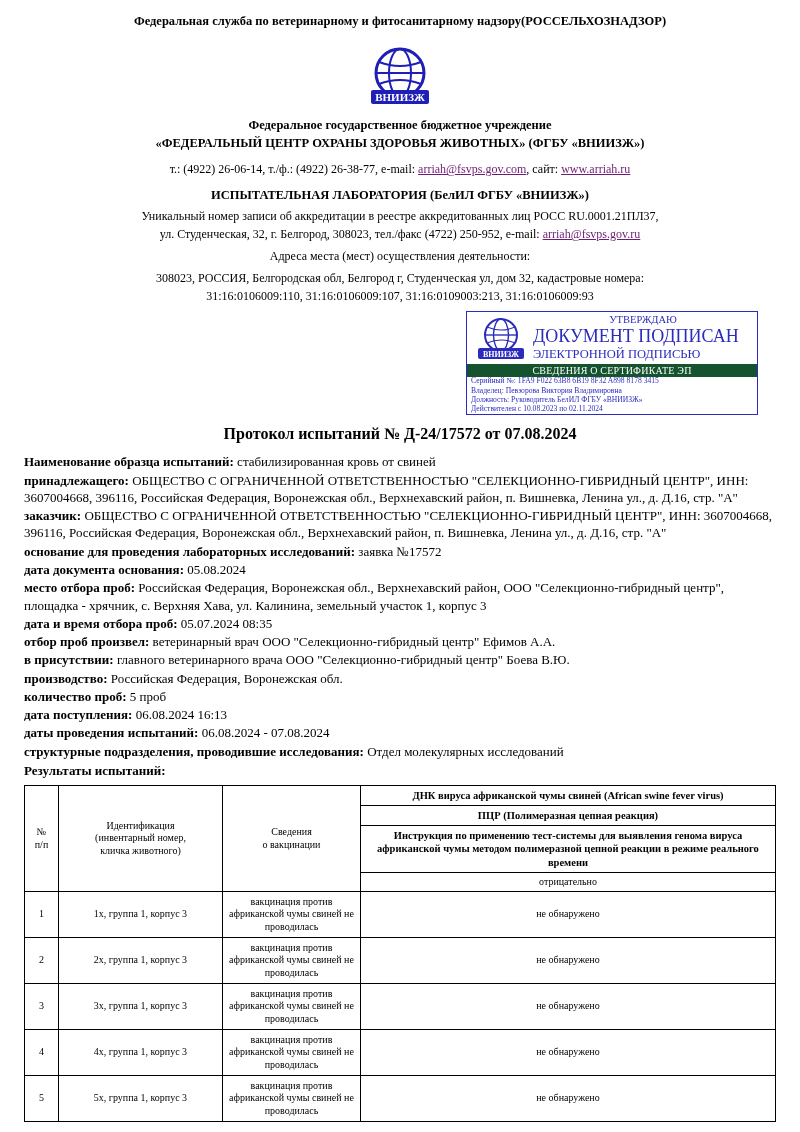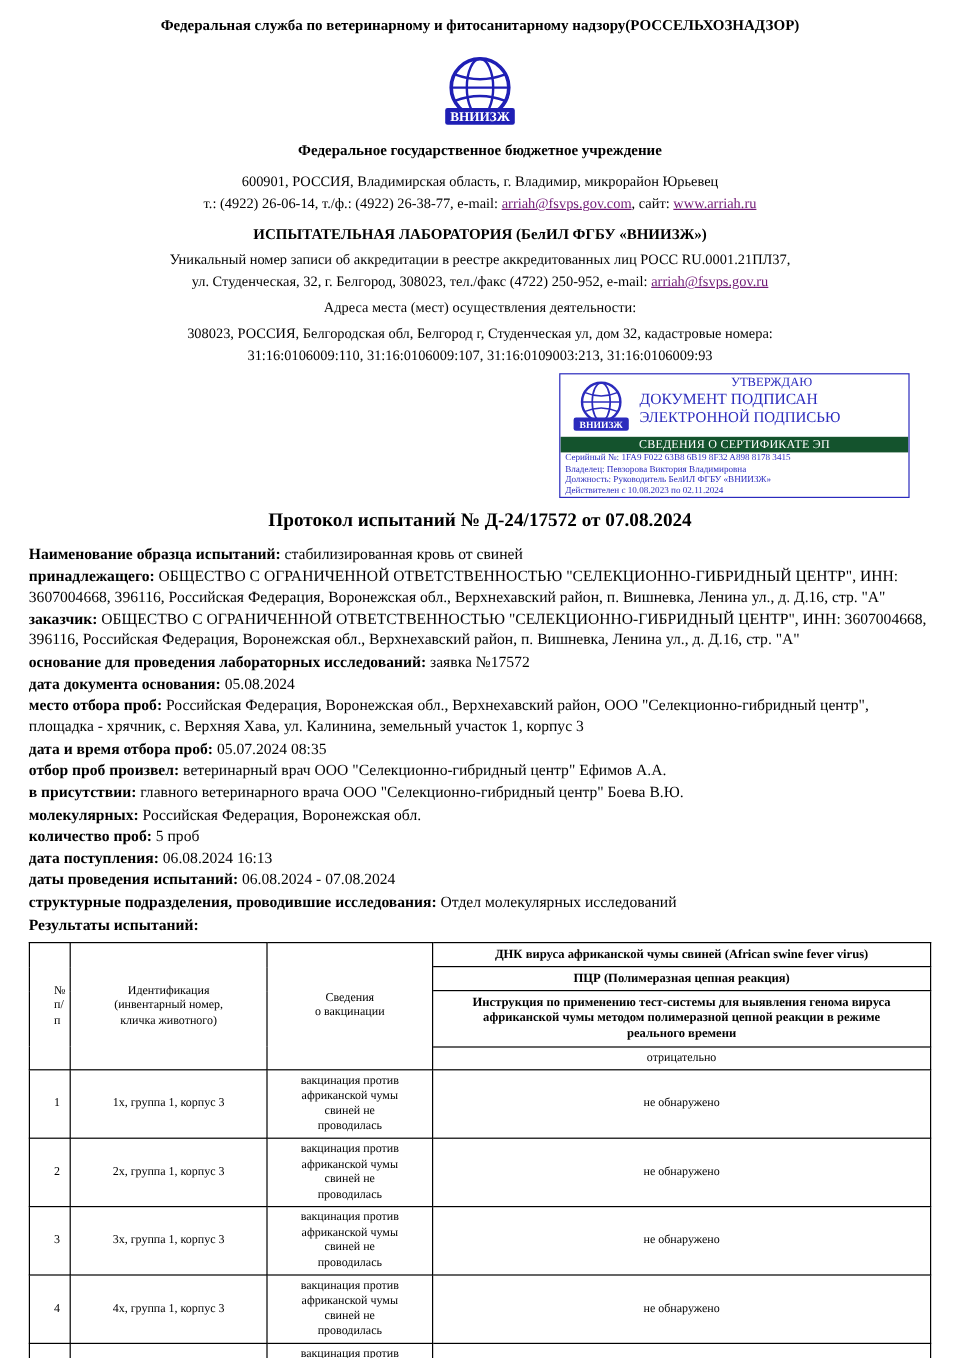--- a/index.html
+++ b/index.html
@@ -91,21 +91,21 @@
   .stamp-head {
     position: absolute;
     left: 66px; top: 2px;
     right: 4px;
     color: #2b2bbd;
     font-size: 11.5px;
     line-height: 1.15;
     font-family: "Liberation Serif", serif;
   }
   .stamp-head .l1 { text-align: center; font-size: 10.5px; }
-  .stamp-head .l2 { font-size: 13px; }
+  .stamp-head .l2 { font-size: 18px; }
   .stamp-head .l3 { font-size: 12.5px; }
   .stamp-bar {
     position: absolute;
     left: 0; top: 52px;
     width: 100%;
     background: #14532d;
     color: #fff;
     font-size: 10px;
     text-align: center;
     padding: 1px 0;
@@ -144,21 +144,21 @@
 
   
   table.res {
     border-collapse: collapse;
     width: 752px;
     margin: 0 auto;
     table-layout: fixed;
   }
   table.res td, table.res th {
     border: 1px solid #000;
-    padding: 3px 20px;
+    padding: 3px 4px;
     font-size: 10px;
     text-align: center;
     vertical-align: middle;
     font-weight: normal;
     line-height: 1.25;
   }
   table.res th.big { font-weight: bold; font-size: 10.5px; }
   .col-n { width: 34px; }
   .col-id { width: 164px; }
   .col-vac { width: 138px; }
@@ -182,22 +182,22 @@
         <line x1="13" y1="27" x2="61" y2="27" stroke="#1f1fb5" stroke-width="2"></line>
         <path d="M16 16 Q37 24 58 16" fill="none" stroke="#1f1fb5" stroke-width="2"></path>
         <path d="M16 38 Q37 30 58 38" fill="none" stroke="#1f1fb5" stroke-width="2"></path>
         <rect x="8" y="44" width="58" height="14" rx="2" fill="#1f1fb5"></rect>
         <text x="37" y="55" font-family="Liberation Serif, serif" font-size="11" font-weight="bold" fill="#ffffff" text-anchor="middle">ВНИИЗЖ</text>
       </svg>
     </div>
   </div>
 
   <div class="org-line">Федеральное государственное бюджетное учреждение</div>
+  <div class="org-line">«ФЕДЕРАЛЬНЫЙ ЦЕНТР ОХРАНЫ ЗДОРОВЬЯ ЖИВОТНЫХ» (ФГБУ «ВНИИЗЖ»)</div>
   <div class="spacer-8"></div>
-  <div class="plain-line">600901, РОССИЯ, Владимирская область, г. Владимир, микрорайон Юрьевец</div>
   <div class="plain-line">
     <span>т.: (4922) 26-06-14, т./ф.: (4922) 26-38-77, e-mail: </span><a class="link" href="#">arriah@fsvps.gov.com</a><span>, сайт: </span><a class="link" href="#">www.arriah.ru</a>
   </div>
 
   <div class="lab-title">ИСПЫТАТЕЛЬНАЯ ЛАБОРАТОРИЯ (БелИЛ ФГБУ «ВНИИЗЖ»)</div>
   <div class="spacer-4"></div>
   <div class="plain-line">Уникальный номер записи об аккредитации в реестре аккредитованных лиц РОСС RU.0001.21ПЛ37,</div>
   <div class="plain-line">
     <span>ул. Студенческая, 32, г. Белгород, 308023, тел./факс (4722) 250-952, e-mail: </span><a class="link" href="#">arriah@fsvps.gov.ru</a>
   </div>
@@ -243,21 +243,21 @@
   <div>
     <div class="field"><span class="lbl">Наименование образца испытаний:</span><span> стабилизированная кровь от свиней</span></div>
     <div class="field"><span class="lbl">принадлежащего:</span><span> ОБЩЕСТВО С ОГРАНИЧЕННОЙ ОТВЕТСТВЕННОСТЬЮ "СЕЛЕКЦИОННО-ГИБРИДНЫЙ ЦЕНТР", ИНН: 3607004668, 396116, Российская Федерация, Воронежская обл., Верхнехавский район, п. Вишневка, Ленина ул., д. Д.16, стр. "А"</span></div>
     <div class="field"><span class="lbl">заказчик:</span><span> ОБЩЕСТВО С ОГРАНИЧЕННОЙ ОТВЕТСТВЕННОСТЬЮ "СЕЛЕКЦИОННО-ГИБРИДНЫЙ ЦЕНТР", ИНН: 3607004668, 396116, Российская Федерация, Воронежская обл., Верхнехавский район, п. Вишневка, Ленина ул., д. Д.16, стр. "А"</span></div>
     <div class="field"><span class="lbl">основание для проведения лабораторных исследований:</span><span> заявка №17572</span></div>
     <div class="field"><span class="lbl">дата документа основания:</span><span> 05.08.2024</span></div>
     <div class="field"><span class="lbl">место отбора проб:</span><span> Российская Федерация, Воронежская обл., Верхнехавский район, ООО "Селекционно-гибридный центр", площадка - хрячник, с. Верхняя Хава, ул. Калинина, земельный участок 1, корпус 3</span></div>
     <div class="field"><span class="lbl">дата и время отбора проб:</span><span> 05.07.2024 08:35</span></div>
     <div class="field"><span class="lbl">отбор проб произвел:</span><span> ветеринарный врач ООО "Селекционно-гибридный центр" Ефимов А.А.</span></div>
     <div class="field"><span class="lbl">в присутствии:</span><span> главного ветеринарного врача ООО "Селекционно-гибридный центр" Боева В.Ю.</span></div>
-    <div class="field"><span class="lbl">молекулярных:</span><span> Российская Федерация, Воронежская обл.</span></div>
+    <div class="field"><span class="lbl">производство:</span><span> Российская Федерация, Воронежская обл.</span></div>
     <div class="field"><span class="lbl">количество проб:</span><span> 5 проб</span></div>
     <div class="field"><span class="lbl">дата поступления:</span><span> 06.08.2024 16:13</span></div>
     <div class="field"><span class="lbl">даты проведения испытаний:</span><span> 06.08.2024 - 07.08.2024</span></div>
     <div class="field"><span class="lbl">структурные подразделения, проводившие исследования:</span><span> Отдел молекулярных исследований</span></div>
   </div>
 
   <div class="results-label">Результаты испытаний:</div>
 
   <table class="res">
     <colgroup>

